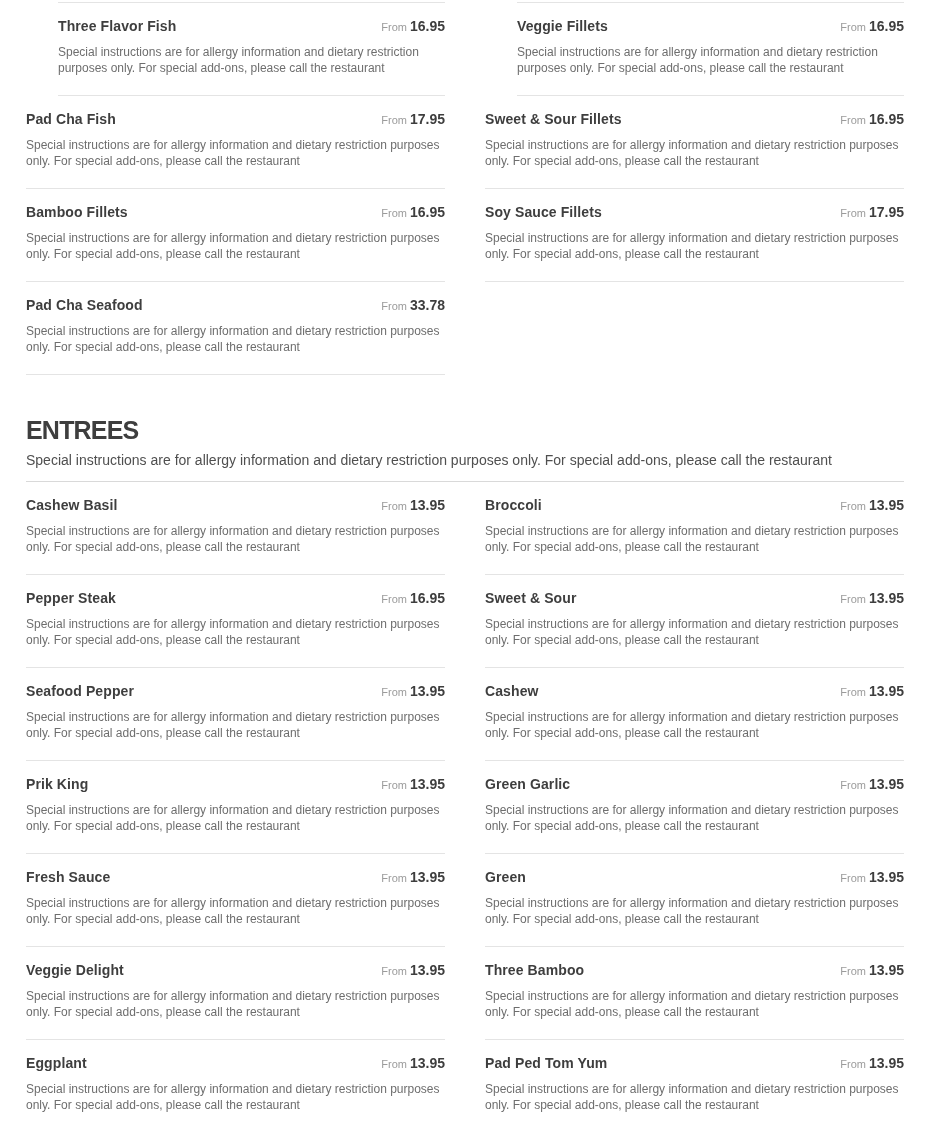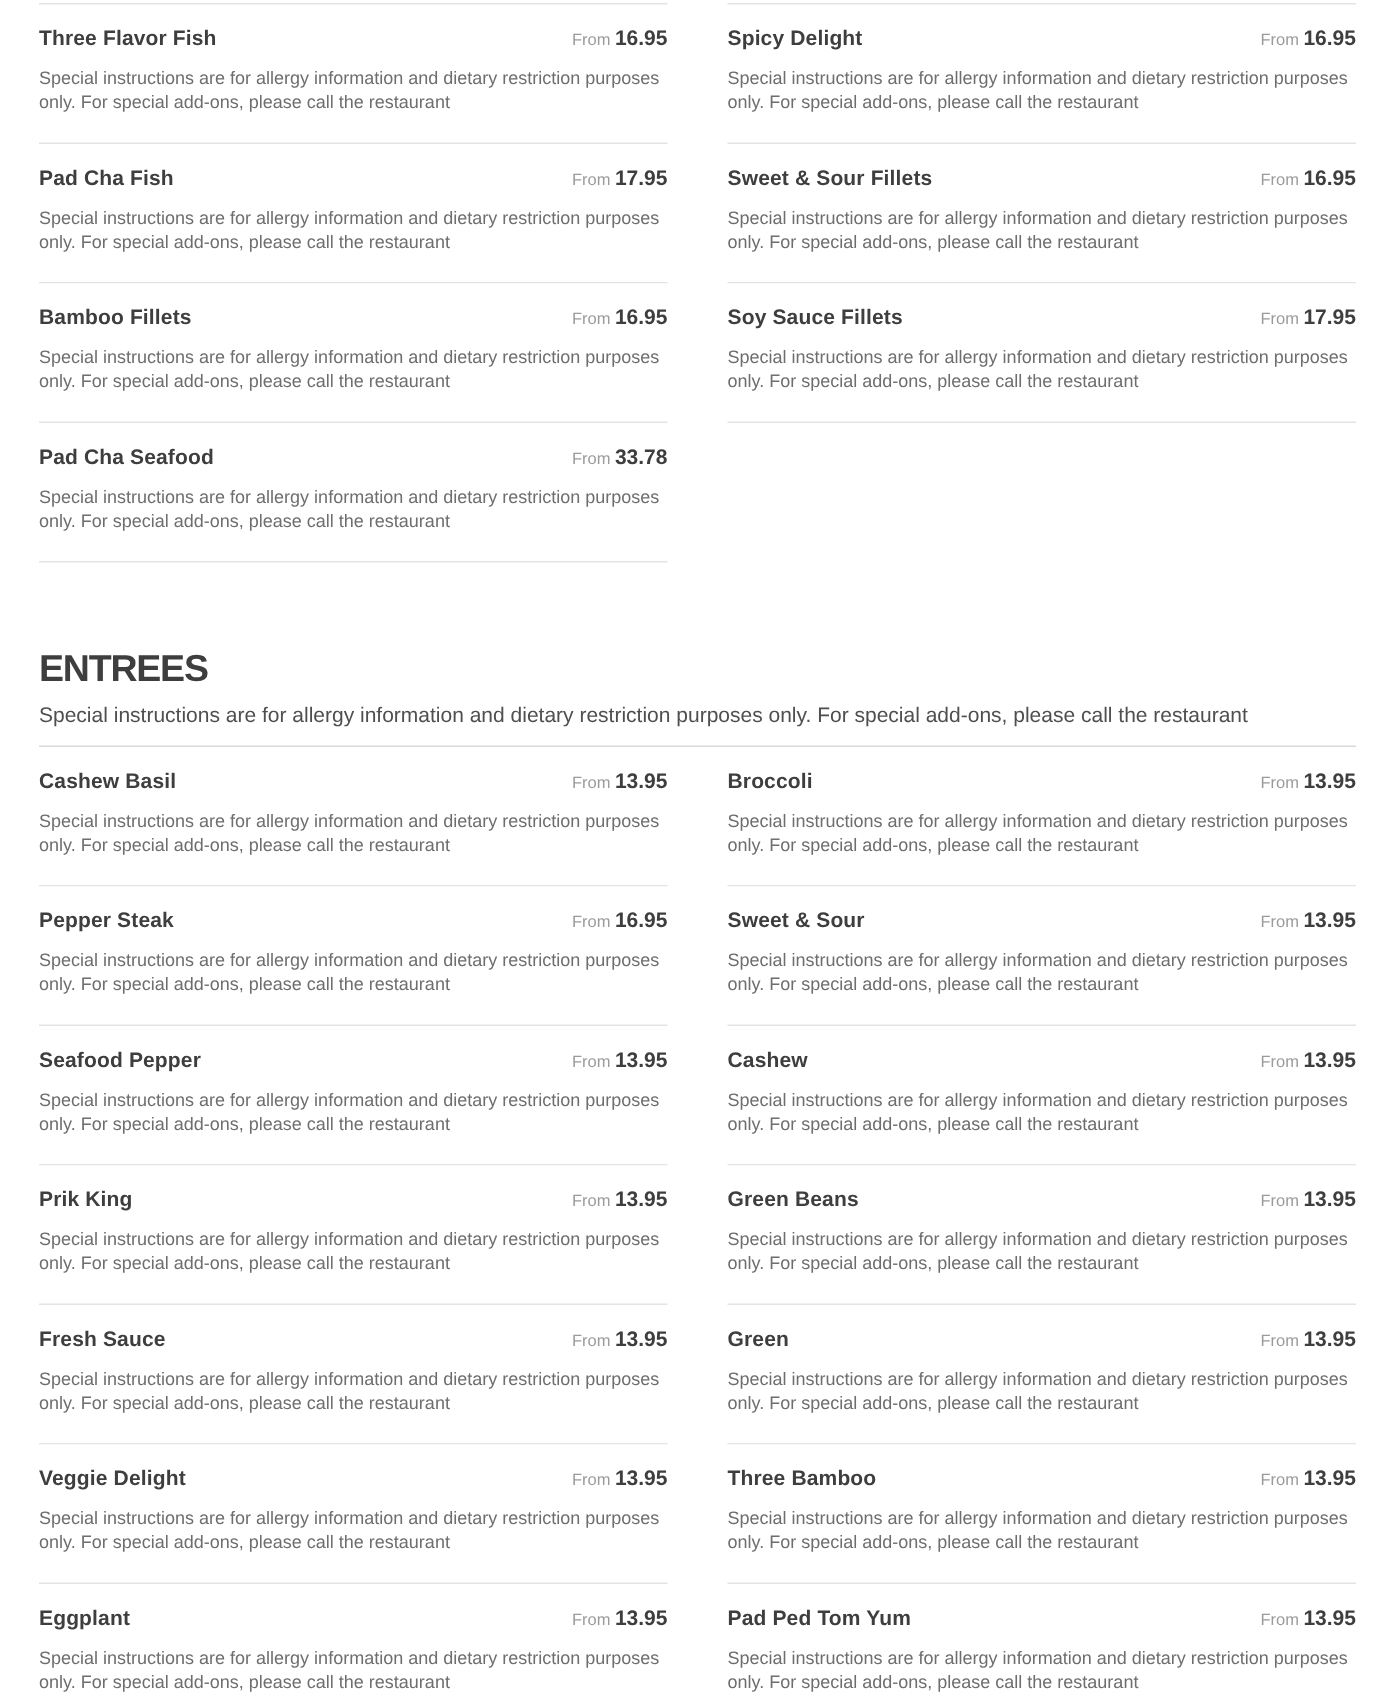--- a/index.html
+++ b/index.html
@@ -13,20 +13,21 @@
 
   
   .menu-grid {
     display: grid;
     grid-template-columns: 1fr 1fr;
     column-gap: 40px;
   }
   .menu-grid.with-top { margin-top: 2px; }
   .menu-grid.with-top .menu-item:nth-child(-n+2) {
     border-top: 1px solid #e4e4e4;
+    margin-left: 32px;
   }
   .menu-item {
     border-bottom: 1px solid #e4e4e4;
     padding: 13px 0 19px 0;
     cursor: pointer;
     background: #fff;
   }
   .item-head {
     display: flex;
     justify-content: space-between;
@@ -53,21 +54,21 @@
   .item-desc {
     margin-top: 7px;
     font-size: 12px;
     line-height: 16px;
     color: #6e6e6e;
     max-width: 419px;
   }
 
   
   .section-header {
-    margin-top: 58px;
+    margin-top: 42px;
     padding-bottom: 12px;
     border-bottom: 1px solid #d9d9d9;
   }
   .section-title {
     font-size: 25px;
     line-height: 26px;
     font-weight: bold;
     letter-spacing: -0.8px;
     color: #3e3e3e;
   }
@@ -90,21 +91,21 @@
       <h3 class="item-name">Three Flavor Fish</h3>
       <div class="item-price">
         <span class="price-from">From</span><span class="price-amount">16.95</span>
       </div>
     </div>
     <p class="item-desc">Special instructions are for allergy information and dietary restriction purposes only. For special add-ons, please call the restaurant</p>
   </article>
 
   <article class="menu-item">
     <div class="item-head">
-      <h3 class="item-name">Spicy Delight</h3>
+      <h3 class="item-name">Veggie Fillets</h3>
       <div class="item-price">
         <span class="price-from">From</span><span class="price-amount">16.95</span>
       </div>
     </div>
     <p class="item-desc">Special instructions are for allergy information and dietary restriction purposes only. For special add-ons, please call the restaurant</p>
   </article>
 
   <article class="menu-item">
     <div class="item-head">
       <h3 class="item-name">Pad Cha Fish</h3>
@@ -228,21 +229,21 @@
       <h3 class="item-name">Prik King</h3>
       <div class="item-price">
         <span class="price-from">From</span><span class="price-amount">13.95</span>
       </div>
     </div>
     <p class="item-desc">Special instructions are for allergy information and dietary restriction purposes only. For special add-ons, please call the restaurant</p>
   </article>
 
   <article class="menu-item">
     <div class="item-head">
-      <h3 class="item-name">Green Beans</h3>
+      <h3 class="item-name">Green Garlic</h3>
       <div class="item-price">
         <span class="price-from">From</span><span class="price-amount">13.95</span>
       </div>
     </div>
     <p class="item-desc">Special instructions are for allergy information and dietary restriction purposes only. For special add-ons, please call the restaurant</p>
   </article>
 
   <article class="menu-item">
     <div class="item-head">
       <h3 class="item-name">Fresh Sauce</h3>

